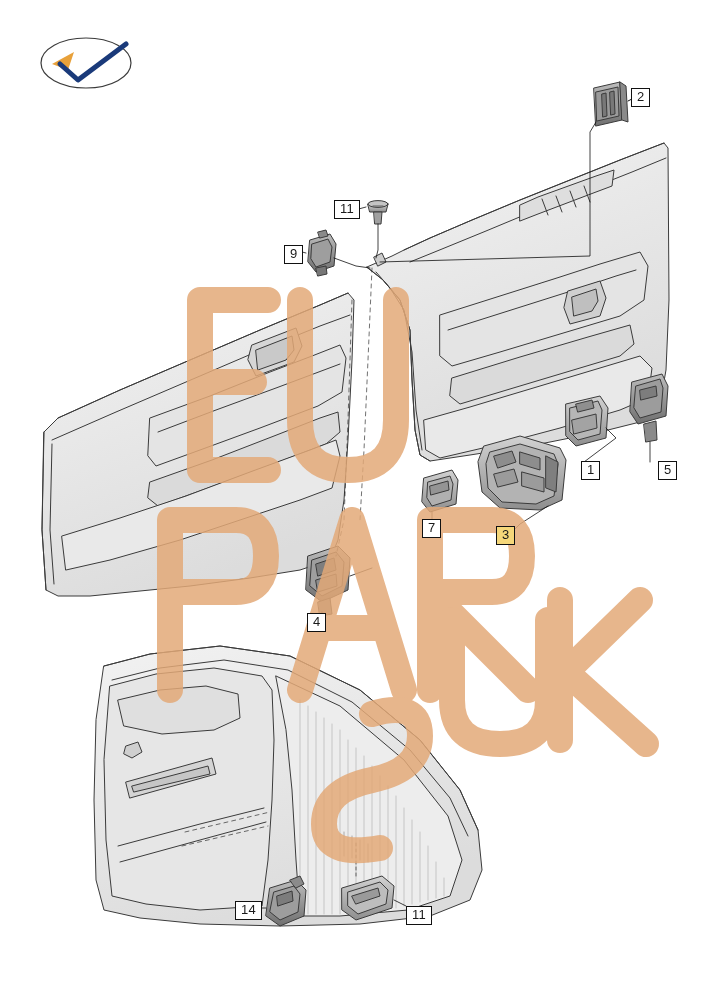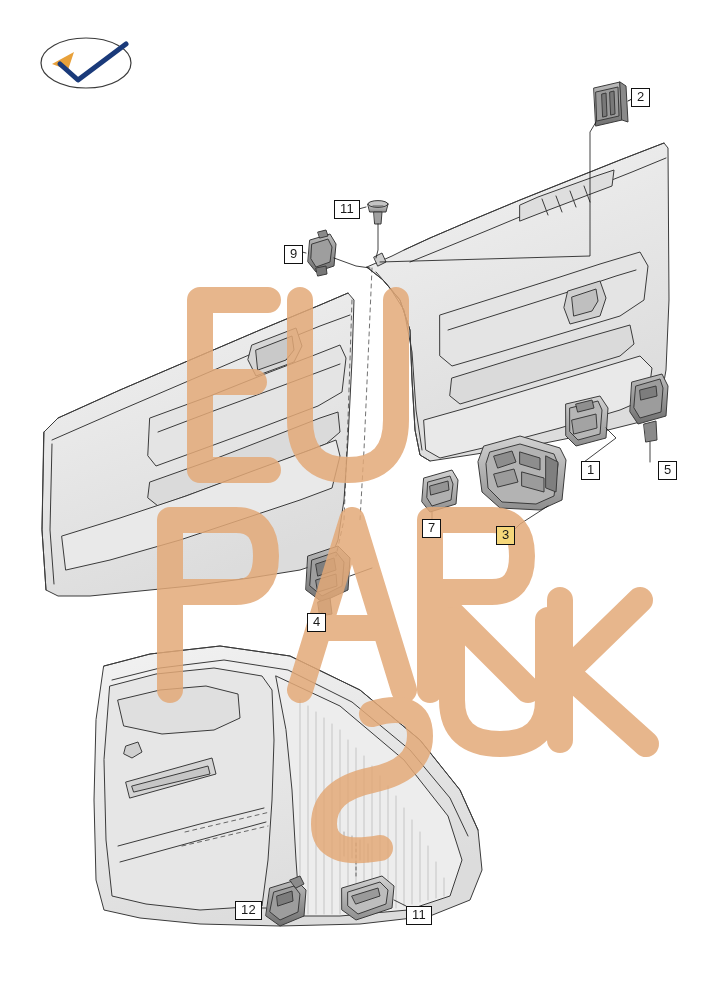--- a/index.html
+++ b/index.html
@@ -349,20 +349,20 @@
 
   <div class="callout highlight" style="left:496px; top:526px;">
     <span>3</span>
   </div>
 
   <div class="callout boxed" style="left:307px; top:613px;">
     <span>4</span>
   </div>
 
   <div class="callout boxed" style="left:235px; top:901px;">
-    <span>12</span>
+    <span>14</span>
   </div>
 
   <div class="callout boxed" style="left:406px; top:906px;">
     <span>11</span>
   </div>
 
 </div>
 
 </body></html>

